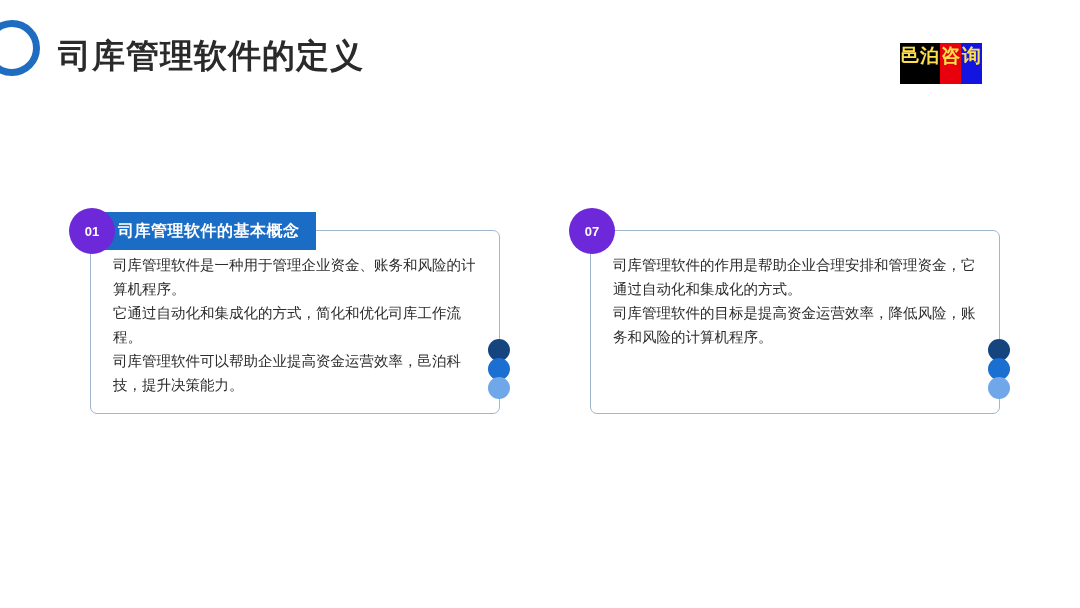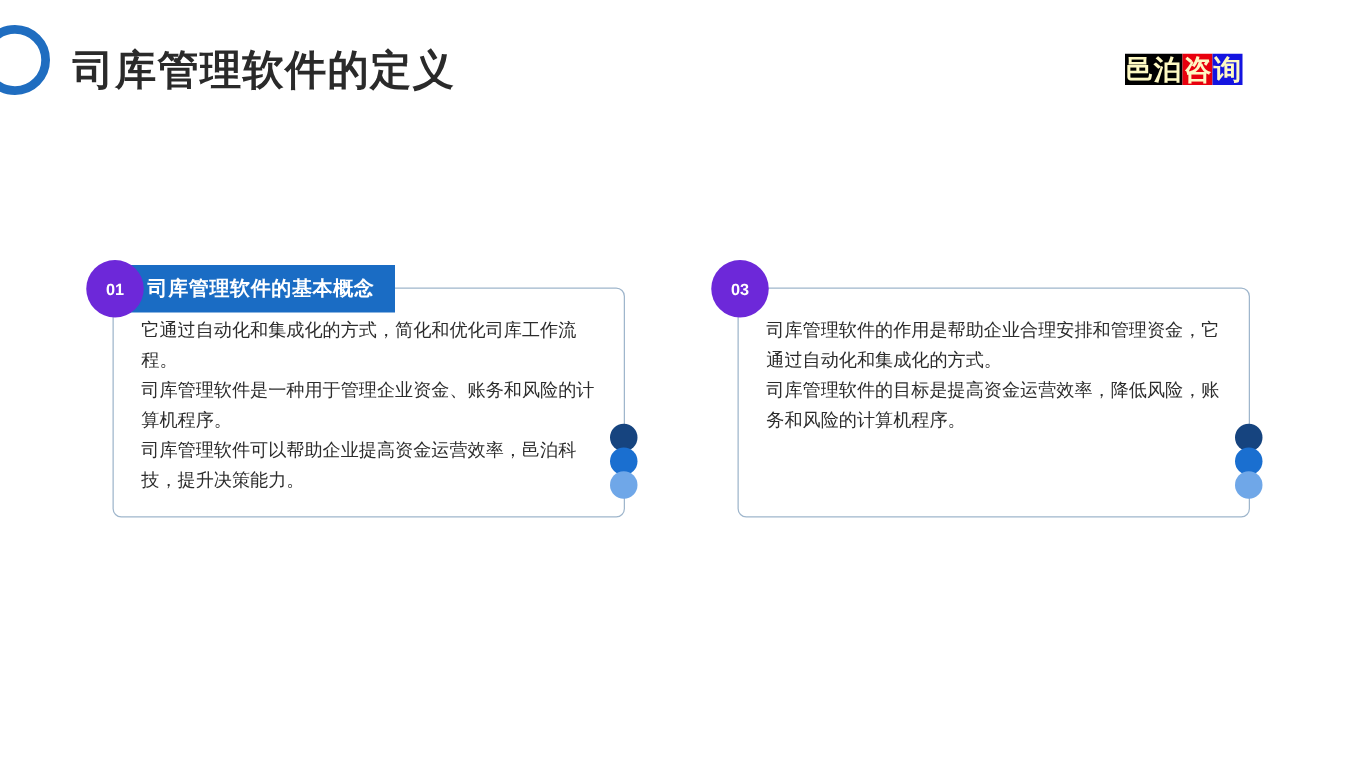--- a/index.html
+++ b/index.html
@@ -19,23 +19,23 @@
   }
   .page-title {
     position:absolute; left:58px; top:34px;
     font-size:33px; font-weight:bold; color:#2a2a2a;
     letter-spacing:1px; white-space:nowrap;
   }
 
   
   .brand-logo {
     position:absolute; left:900px; top:43px;
-    display:flex; align-items:stretch; height:25px;
-    font-size:22px; font-weight:bold; line-height:25px;
-    color:#fef9c3; letter-spacing:0px;
+    display:flex; align-items:stretch; height:41px;
+    font-size:19px; font-weight:bold; line-height:25px;
+    color:#fde047; letter-spacing:0px;
   }
   .brand-logo span { padding:0 1px; }
   .bl-black { background:#000000; }
   .bl-red   { background:#e8000d; }
   .bl-blue  { background:#1414e0; }
 
   
   .card {
     position:absolute; top:230px;
     width:410px; height:184px;
@@ -110,33 +110,33 @@
     <span class="bl-red">咨</span>
     <span class="bl-blue">询</span>
   </div>
 
   <div class="card" id="card-1">
     <div class="card-headbar">
       <span class="card-headbar-title">司库管理软件的基本概念</span>
     </div>
     <div class="card-badge">01</div>
     <div class="card-body">
+      <p>司库管理软件是一种用于管理企业资金、账务和风险的计算机程序。</p>
       <p>它通过自动化和集成化的方式，简化和优化司库工作流程。</p>
-      <p>司库管理软件是一种用于管理企业资金、账务和风险的计算机程序。</p>
       <p>司库管理软件可以帮助企业提高资金运营效率，邑泊科技，提升决策能力。</p>
     </div>
     <div class="dot-stack">
       <div class="dot d1"></div>
       <div class="dot d2"></div>
       <div class="dot d3"></div>
     </div>
   </div>
 
   <div class="card" id="card-2">
-    <div class="card-badge">03</div>
+    <div class="card-badge">07</div>
     <div class="card-body">
       <p>司库管理软件的作用是帮助企业合理安排和管理资金，它通过自动化和集成化的方式。</p>
       <p>司库管理软件的目标是提高资金运营效率，降低风险，账务和风险的计算机程序。</p>
     </div>
     <div class="dot-stack">
       <div class="dot d1"></div>
       <div class="dot d2"></div>
       <div class="dot d3"></div>
     </div>
   </div>

